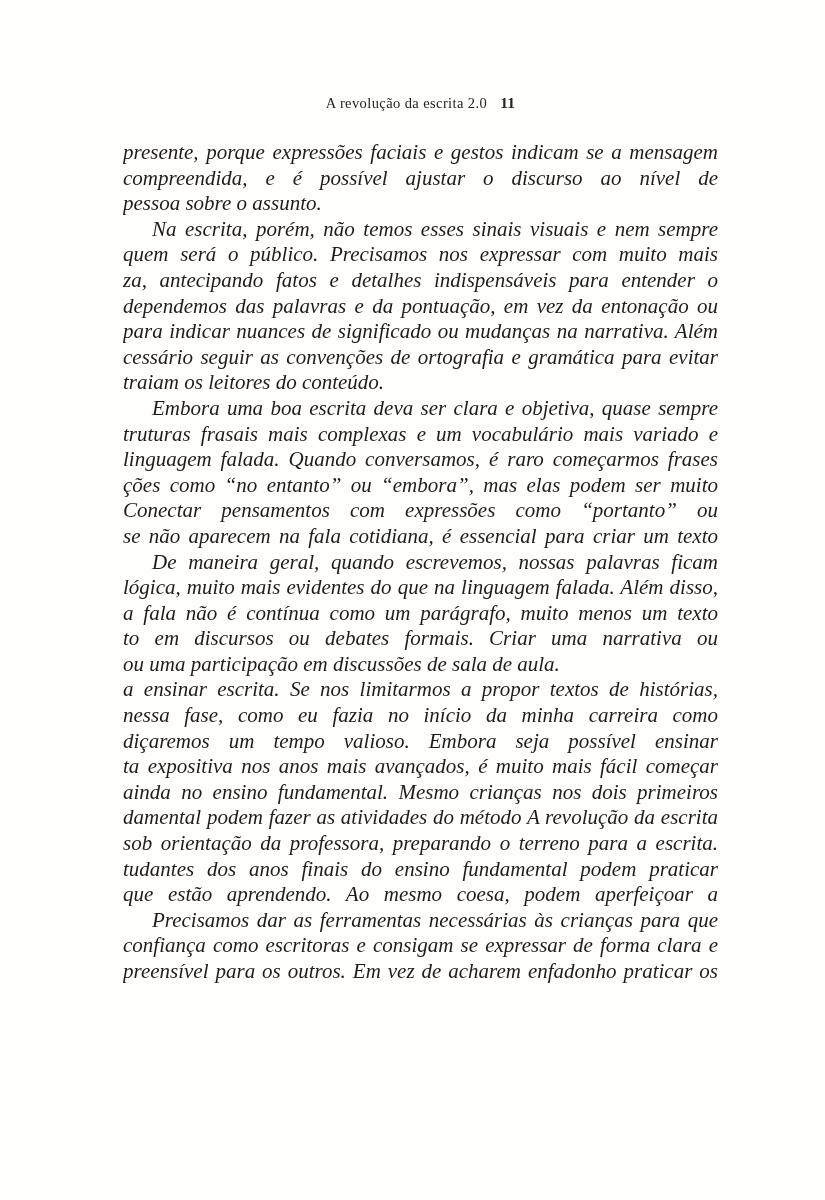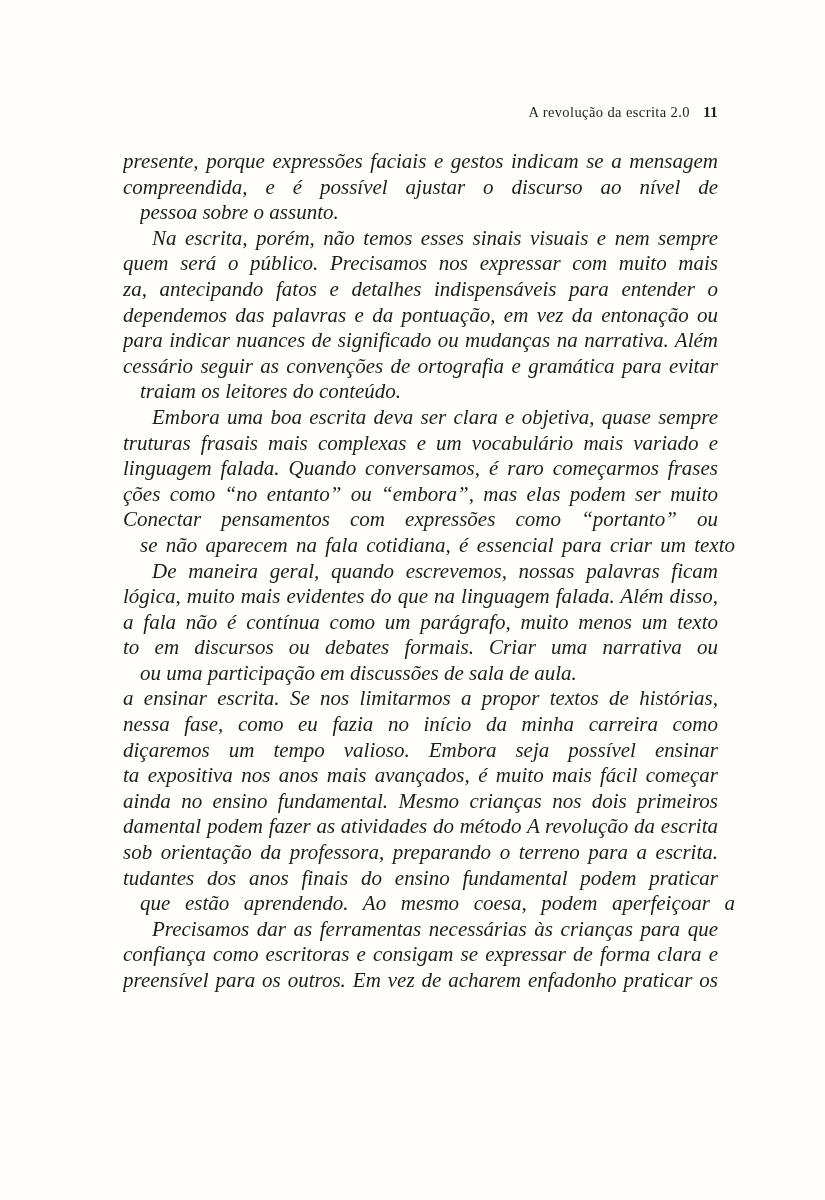--- a/index.html
+++ b/index.html
@@ -13,27 +13,26 @@
     height: 1200px;
     background: #fffefd;
     box-sizing: border-box;
     padding: 95px 107px 0 123px;
     font-family: "Liberation Serif", "DejaVu Serif", serif;
     color: #1e1d1b;
     overflow: hidden;
   }
   .running-header {
     width: 595px;
-    text-align: right;
+    text-align: center;
     font-size: 14.5px;
     letter-spacing: 0.4px;
     line-height: 16px;
     color: #242320;
     white-space: nowrap;
-    margin-top: 9px;
   }
   .running-header .pageno {
     font-weight: bold;
     font-size: 15.5px;
     margin-left: 13px;
     letter-spacing: 0.2px;
   }
   .body-text {
     margin-top: 29px;
     width: 595px;
@@ -48,21 +47,20 @@
     line-height: 25.6px;
     font-size: 21px;
     text-align: justify;
     text-align-last: justify;
     white-space: normal;
     overflow: hidden;
     font-style: italic;
   }
   .line.ll {
     text-align-last: left;
-    margin-left: 17px;
   }
   .line.ind {
     text-indent: 29px;
   }
 </style>
 </head>
 <body>
 
 <div class="page">
   <div class="running-header">

